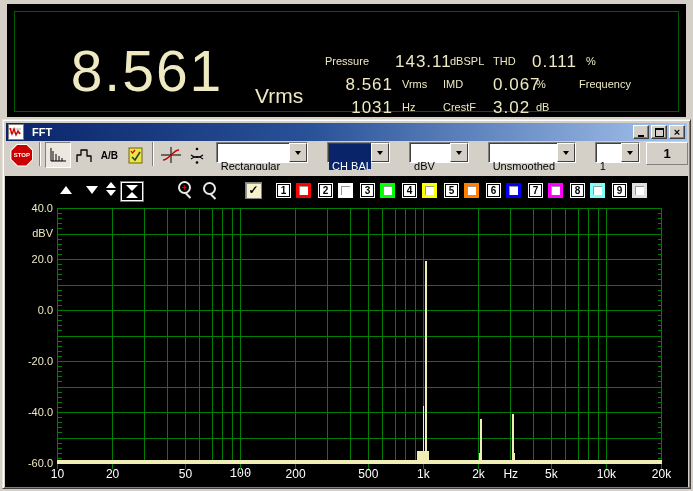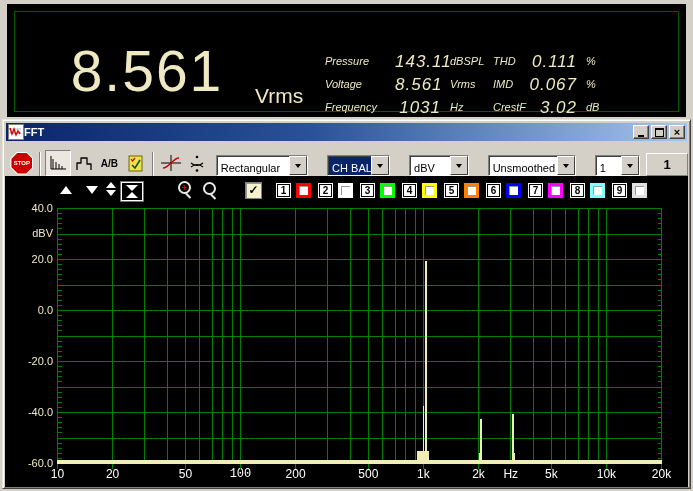--- a/index.html
+++ b/index.html
@@ -5,48 +5,48 @@
   html,body{margin:0;padding:0;}
   body{width:693px;height:491px;background:#d4d0c8;font-family:"Liberation Sans",sans-serif;overflow:hidden;}
   .screen{position:absolute;left:0;top:0;width:693px;height:349px;background:#d4d0c8;}
 
   
   .meter-panel{position:absolute;left:7px;top:4px;width:679px;height:113px;background:#000;}
   .meter-border{position:absolute;left:7px;top:7px;right:7px;bottom:5px;border:1px solid #005c00;}
   .big-value{position:absolute;left:48px;top:34px;width:184px;text-align:center;font-size:57px;color:#efe9c1;letter-spacing:2px;}
   .big-unit{position:absolute;left:248px;top:80px;font-size:21px;color:#efe9c1;}
   .readings{position:absolute;left:318px;top:46px;display:grid;grid-template-columns:70px 48px 50px 36px 50px 26px;grid-auto-rows:23px;color:#efe9c1;}
-  .readings span{line-height:23px;white-space:nowrap;font-style:italic;}
+  .readings span{line-height:23px;white-space:nowrap;}
   .r-label{font-size:11px;}
   .r-value{font-size:17px;text-align:right;padding-right:2px;letter-spacing:1px;}
   .r-unit{font-size:11px;padding-left:7px;}
 
   
   .fft-window{position:absolute;left:2px;top:119px;width:689px;height:370px;background:#d4d0c8;
     border:1px solid;border-color:#e8e4dc #404040 #404040 #e8e4dc;
     box-shadow:inset 1px 1px 0 #ffffff, inset -1px -1px 0 #808080;padding:2px;box-sizing:border-box;}
   .titlebar{height:18px;margin:1px;background:linear-gradient(90deg,#0a246a 0%,#2a5298 45%,#a6c5ee 100%);display:flex;align-items:center;padding:0 2px;}
   .win-icon{width:14px;height:14px;background:#fff;border:1px solid #808080;flex:0 0 auto;}
   .win-icon svg{display:block;}
-  .win-title{color:#fff;font-size:11px;font-weight:bold;margin-left:0;flex:1;}
+  .win-title{color:#fff;font-size:11px;font-weight:bold;margin-left:8px;flex:1;}
   .wbtn{width:16px;height:14px;background:#d4d0c8;border:1px solid;border-color:#fff #404040 #404040 #fff;box-shadow:inset -1px -1px 0 #808080;margin-left:2px;padding:0;display:flex;align-items:center;justify-content:center;cursor:default;}
   .glyph-min{width:6px;height:2px;background:#000;margin-top:7px;}
   .glyph-max{width:7px;height:6px;border:1px solid #000;border-top-width:2px;}
   .glyph-close{font-size:11px;font-weight:bold;line-height:10px;color:#000;}
 
   
-  .toolbar{height:34px;display:flex;align-items:flex-end;padding-left:4px;position:relative;}
+  .toolbar{height:34px;display:flex;align-items:flex-start;padding-left:4px;position:relative;}
   .tbtn{width:26px;height:26px;background:transparent;border:1px solid transparent;display:flex;align-items:center;justify-content:center;padding:0;}
   .tbtn.pressed{background:#ece8e0;border-color:#808080 #fff #fff #808080;}
   .sep{width:0;height:24px;border-left:1px solid #808080;border-right:1px solid #fff;margin:0 4px;}
   .stop-outer{width:23px;height:23px;clip-path:polygon(30% 0,70% 0,100% 30%,100% 70%,70% 100%,30% 100%,0 70%,0 30%);background:#fff;display:flex;align-items:center;justify-content:center;}
   .stop-inner{width:21px;height:21px;clip-path:polygon(30% 0,70% 0,100% 30%,100% 70%,70% 100%,30% 100%,0 70%,0 30%);background:#cc0000;color:#fff;font-size:6px;font-weight:bold;display:flex;align-items:center;justify-content:center;}
   .ab-txt{font-size:10px;font-weight:bold;color:#000;}
   .combo{display:flex;align-items:stretch;height:21px;background:#fff;border:1px solid;border-color:#808080 #fff #fff #808080;box-shadow:inset 1px 1px 0 #404040;box-sizing:border-box;}
-  .combo-text{flex:1;font-size:11px;line-height:19px;padding:2px 3px;white-space:nowrap;overflow:hidden;color:#000;margin:1px 0 0 1px;}
+  .combo-text{flex:1;font-size:11px;line-height:19px;padding:13px 3px;white-space:nowrap;overflow:hidden;color:#000;margin:1px 0 0 1px;}
   .combo.selected .combo-text{background:#0a246a;color:#fff;}
   .combo-btn{width:16px;background:#d4d0c8;border:1px solid;border-color:#fff #404040 #404040 #fff;display:flex;align-items:center;justify-content:center;}
   .tri-dn-s{width:0;height:0;border-left:3px solid transparent;border-right:3px solid transparent;border-top:4px solid #000;}
   .static-num{width:40px;height:21px;margin-left:6px;background:#d4d0c8;border:1px solid;border-color:#fff #808080 #808080 #fff;font-size:13px;font-weight:bold;text-align:center;line-height:21px;color:#000;}.ml5{margin-left:19px}.ml6{margin-left:6px}
 
   
   .plot-section{position:relative;height:311px;background:#000;overflow:hidden;}
   .tri-up{width:0;height:0;border-left:6px solid transparent;border-right:6px solid transparent;border-bottom:8px solid #fff;}
   .tri-dn{width:0;height:0;border-left:6px solid transparent;border-right:6px solid transparent;border-top:8px solid #fff;}
   .ctrl{position:absolute;}
@@ -81,21 +81,20 @@
     <div class="meter-border"></div>
     <div class="big-value">8.561</div>
     <div class="big-unit">Vrms</div>
     <div class="readings">
         <span class="r-label">Pressure</span>
         <span class="r-value">143.11</span>
         <span class="r-unit">dBSPL</span>
         <span class="r-label">THD</span>
         <span class="r-value">0.111</span>
         <span class="r-unit">%</span>
-        <span class="r-label">Voltage</span>
         <span class="r-value">8.561</span>
         <span class="r-unit">Vrms</span>
         <span class="r-label">IMD</span>
         <span class="r-value">0.067</span>
         <span class="r-unit">%</span>
         <span class="r-label">Frequency</span>
         <span class="r-value">1031</span>
         <span class="r-unit">Hz</span>
         <span class="r-label">CrestF</span>
         <span class="r-value">3.02</span>

